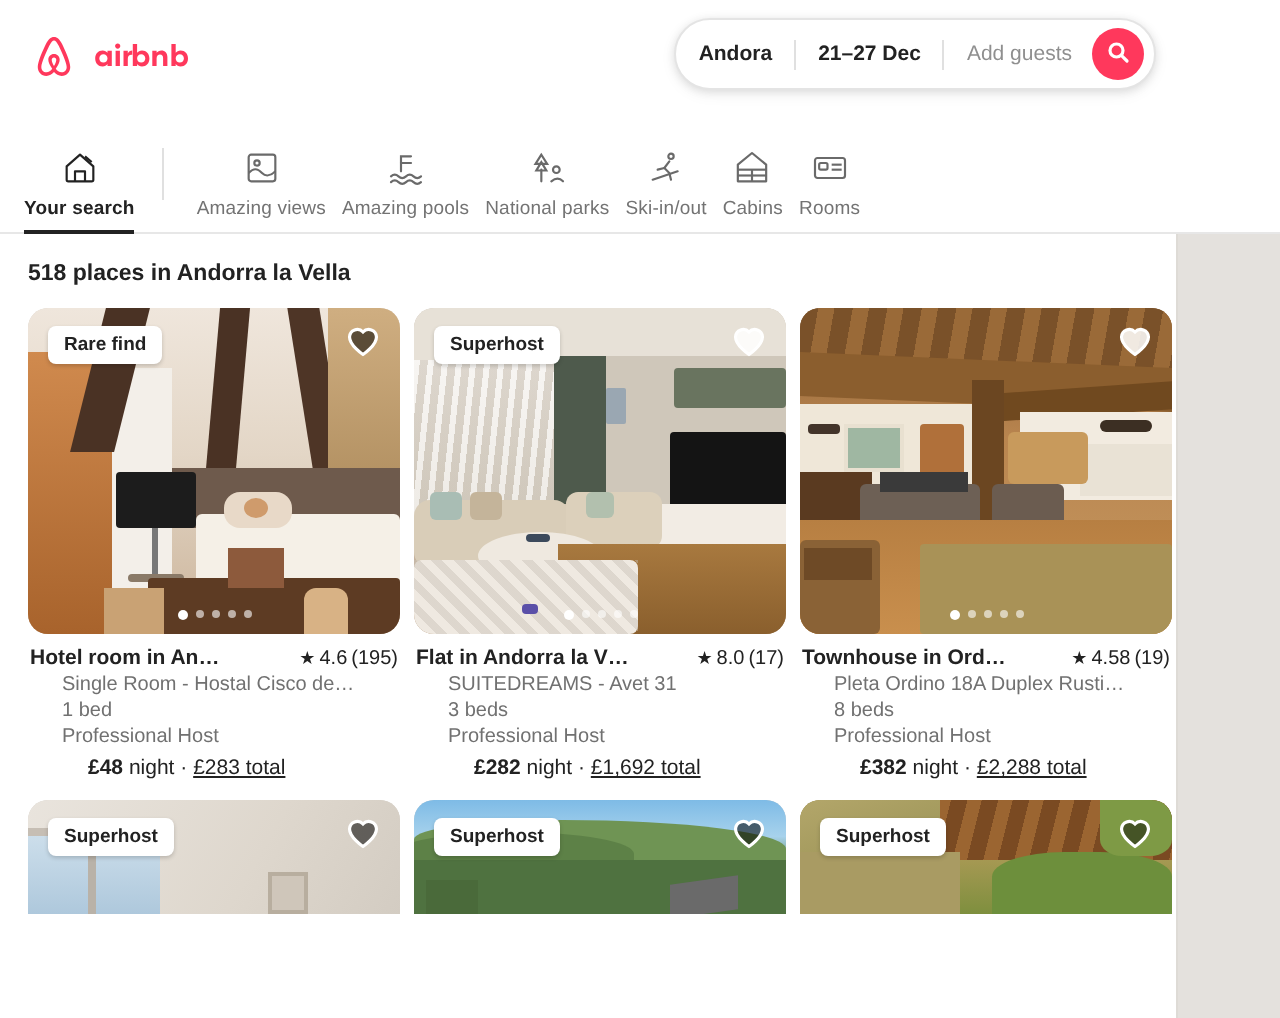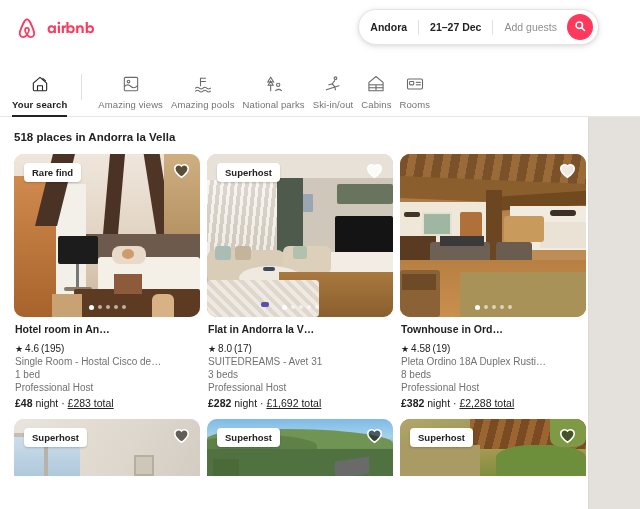--- a/index.html
+++ b/index.html
@@ -26,21 +26,21 @@
     background: #fff;
     display: flex; align-items: center;
     padding: 0 14px;
     z-index: 5;
   }
   .logo { display: flex; align-items: center; gap: 4px; }
   .logo svg { display: block; }
   .logo-word { display: block; }
 
   .search-pill {
-    position: absolute; right: 41px; top: 9px;
+    position: absolute; right: 62px; top: 9px;
     height: 36px;
     display: flex; align-items: center;
     background: #fff;
     border: 1px solid #e4e4e4;
     border-radius: 999px;
     box-shadow: 0 1px 4px rgba(0,0,0,0.10), 0 2px 8px rgba(0,0,0,0.06);
     padding: 0 5px 0 0;
   }
   .sp-seg {
     font-size: 10.5px; font-weight: bold; color: #222;
@@ -121,37 +121,37 @@
     width: 19px; height: 19px; z-index: 3; cursor: pointer;
   }
   .dots {
     position: absolute; left: 0; right: 0; bottom: 7px;
     display: flex; justify-content: center; gap: 4px; z-index: 3;
   }
   .dot { width: 4px; height: 4px; border-radius: 50%; background: rgba(255,255,255,0.6); }
   .dot.on { background: #fff; width: 5px; height: 5px; }
 
   .info { padding: 6px 1px 0 1px; }
-  .row1 { display: flex; align-items: baseline; justify-content: space-between; gap: 8px; flex-direction: column; }
+  .row1 { display: flex; align-items: baseline; justify-content: space-between; gap: 16px; }
   .ttl {
     font-size: 10.5px; font-weight: bold; color: #222;
     white-space: nowrap; overflow: hidden; text-overflow: ellipsis;
     flex: 1 1 auto; min-width: 0;
   }
   .rating {
     font-size: 10px; color: #222; white-space: nowrap; flex: none;
     display: flex; align-items: center; gap: 2px;
   }
   .rating .star { font-size: 9px; }
   .sub {
     font-size: 10px; color: #717171; margin-top: 2px;
-    white-space: nowrap; overflow: hidden; text-overflow: ellipsis;
+    white-space: nowrap; overflow: hidden; text-overflow: ellipsis; margin-left: 16px;
   }
   .price { font-size: 10.5px; color: #222; margin-top: 4px; white-space: nowrap; }
-  .price b { font-weight: bold; }
+  .price b { font-weight: bold; margin-left: 29px; }
   .price u { }
 
   
   .ph { position: absolute; inset: 0; }
   .l { position: absolute; }
 
   
   .p1 { background: linear-gradient(180deg,#efe6dc 0%,#e3d6c6 45%,#cbb49a 100%); }
   
   .p2 { background: linear-gradient(180deg,#ded6cb 0%,#d2c8bb 55%,#b89b7c 100%); }

